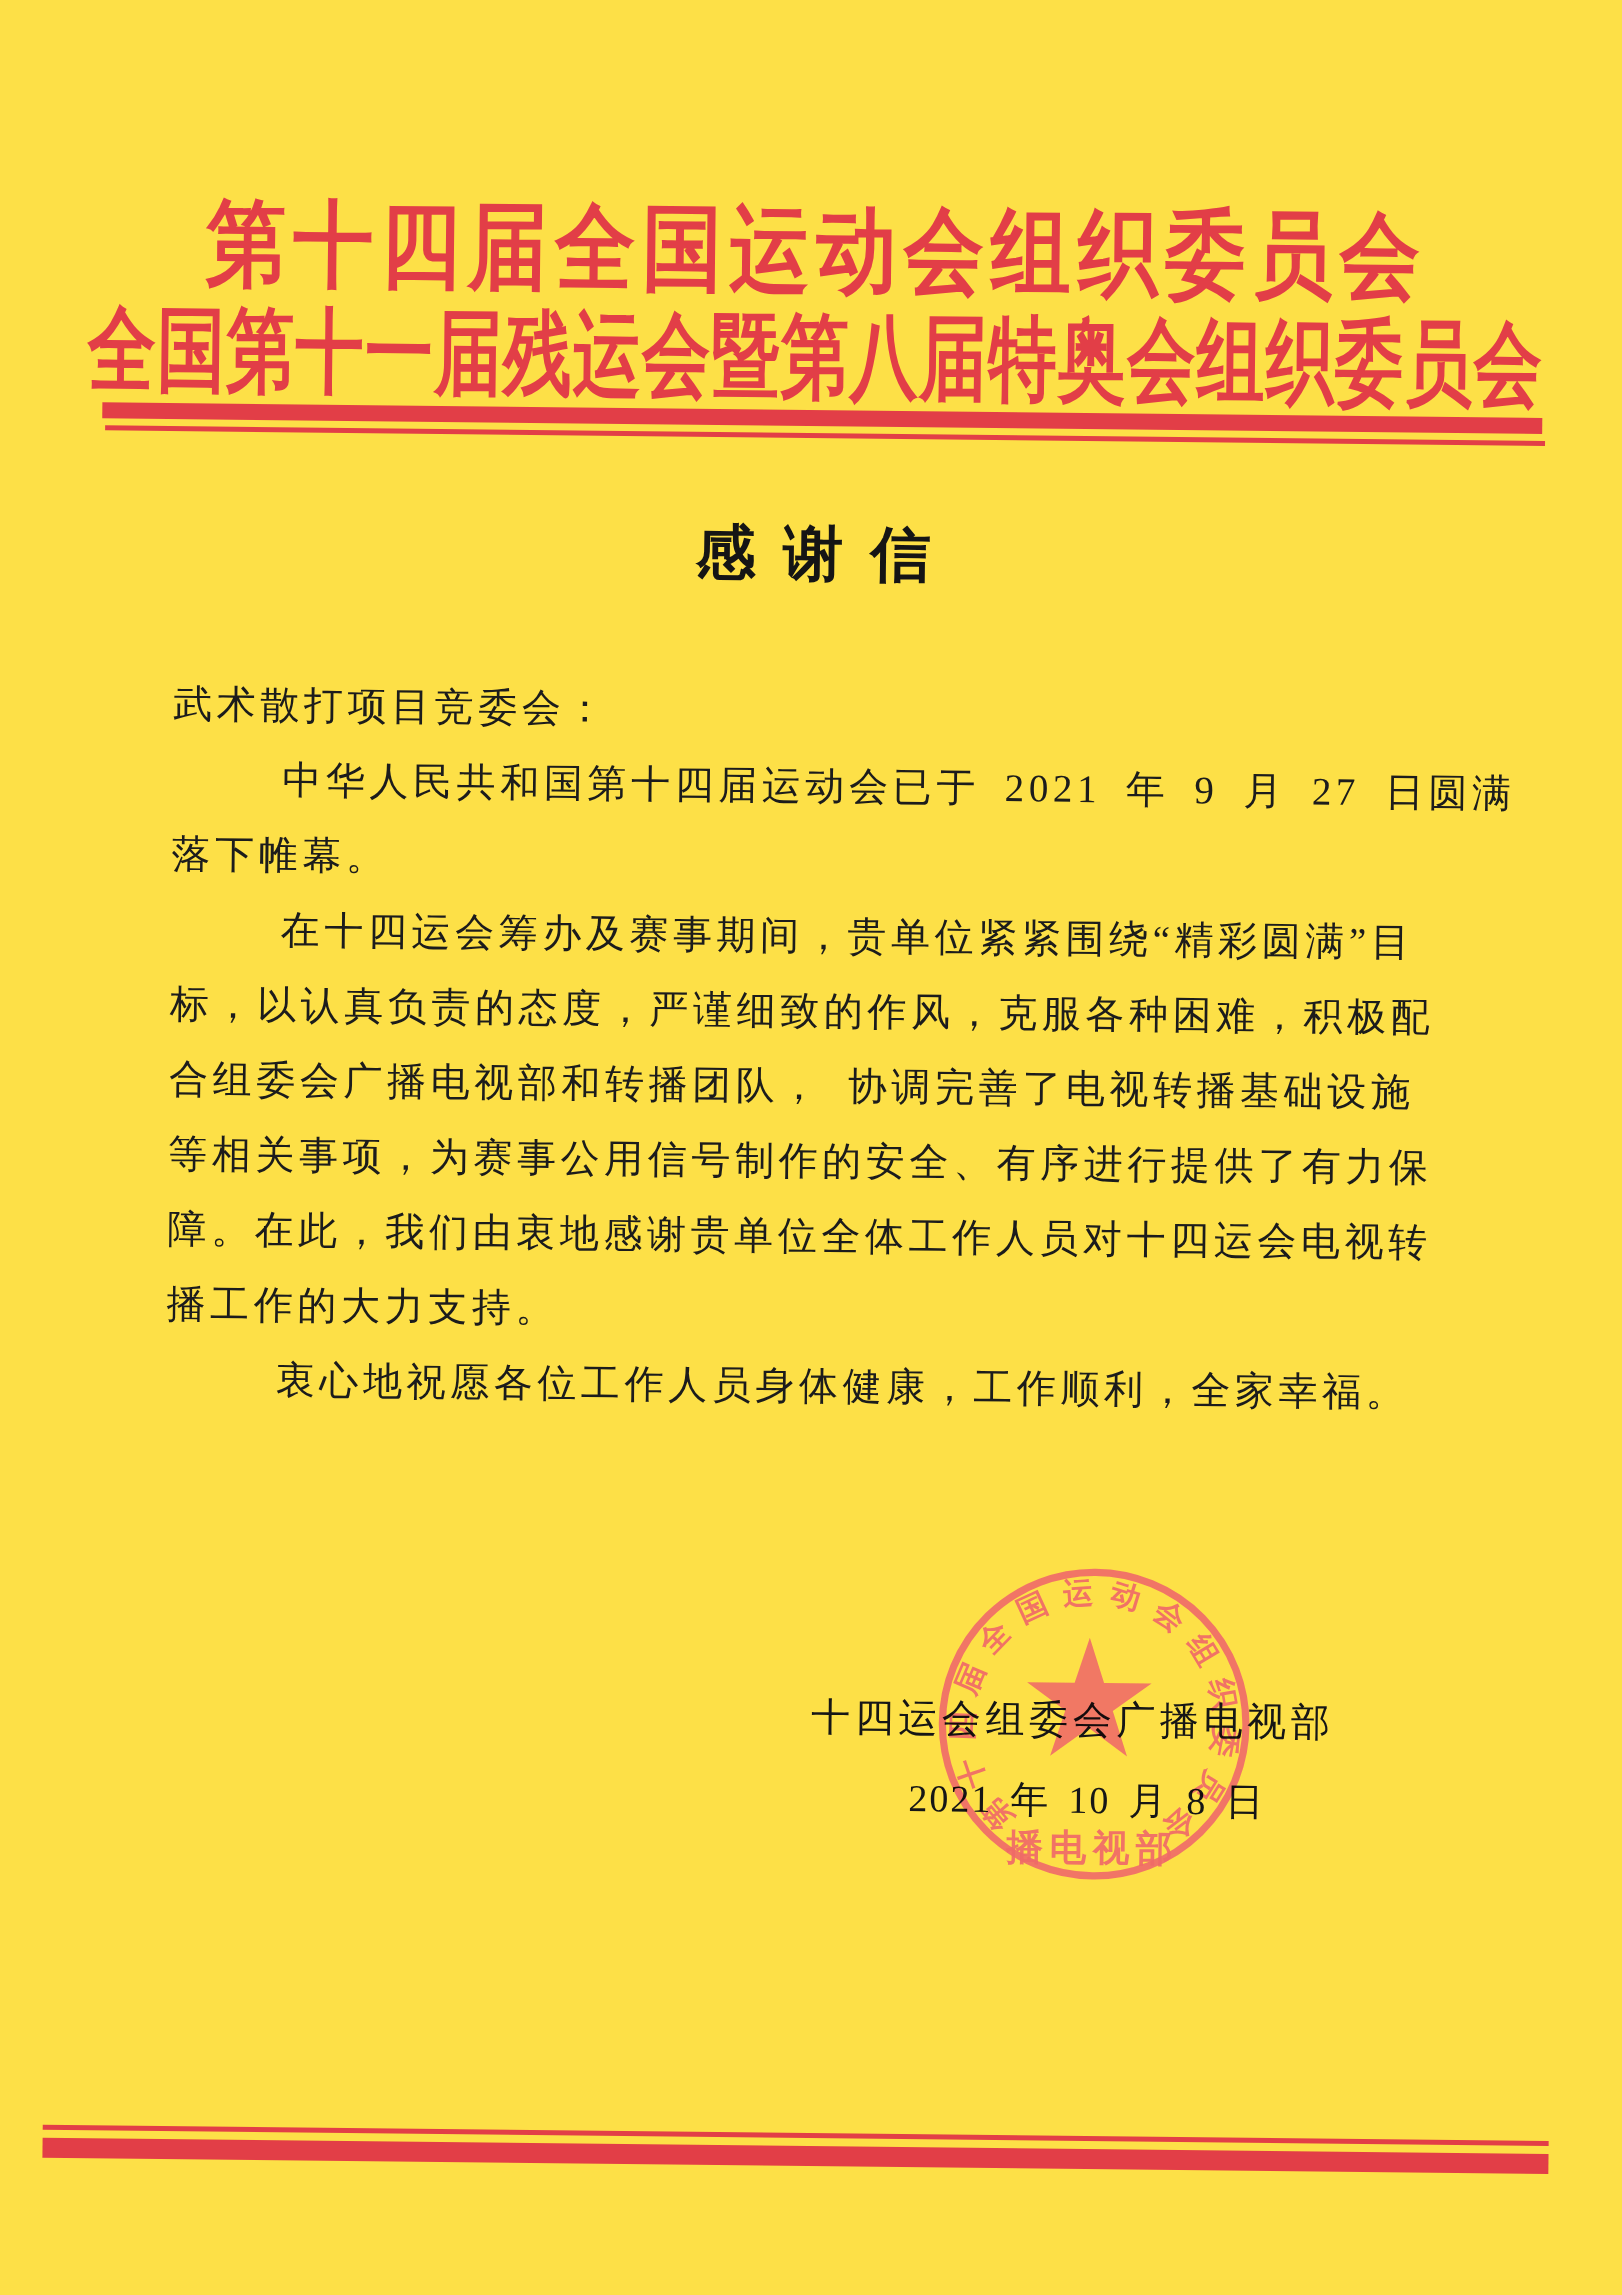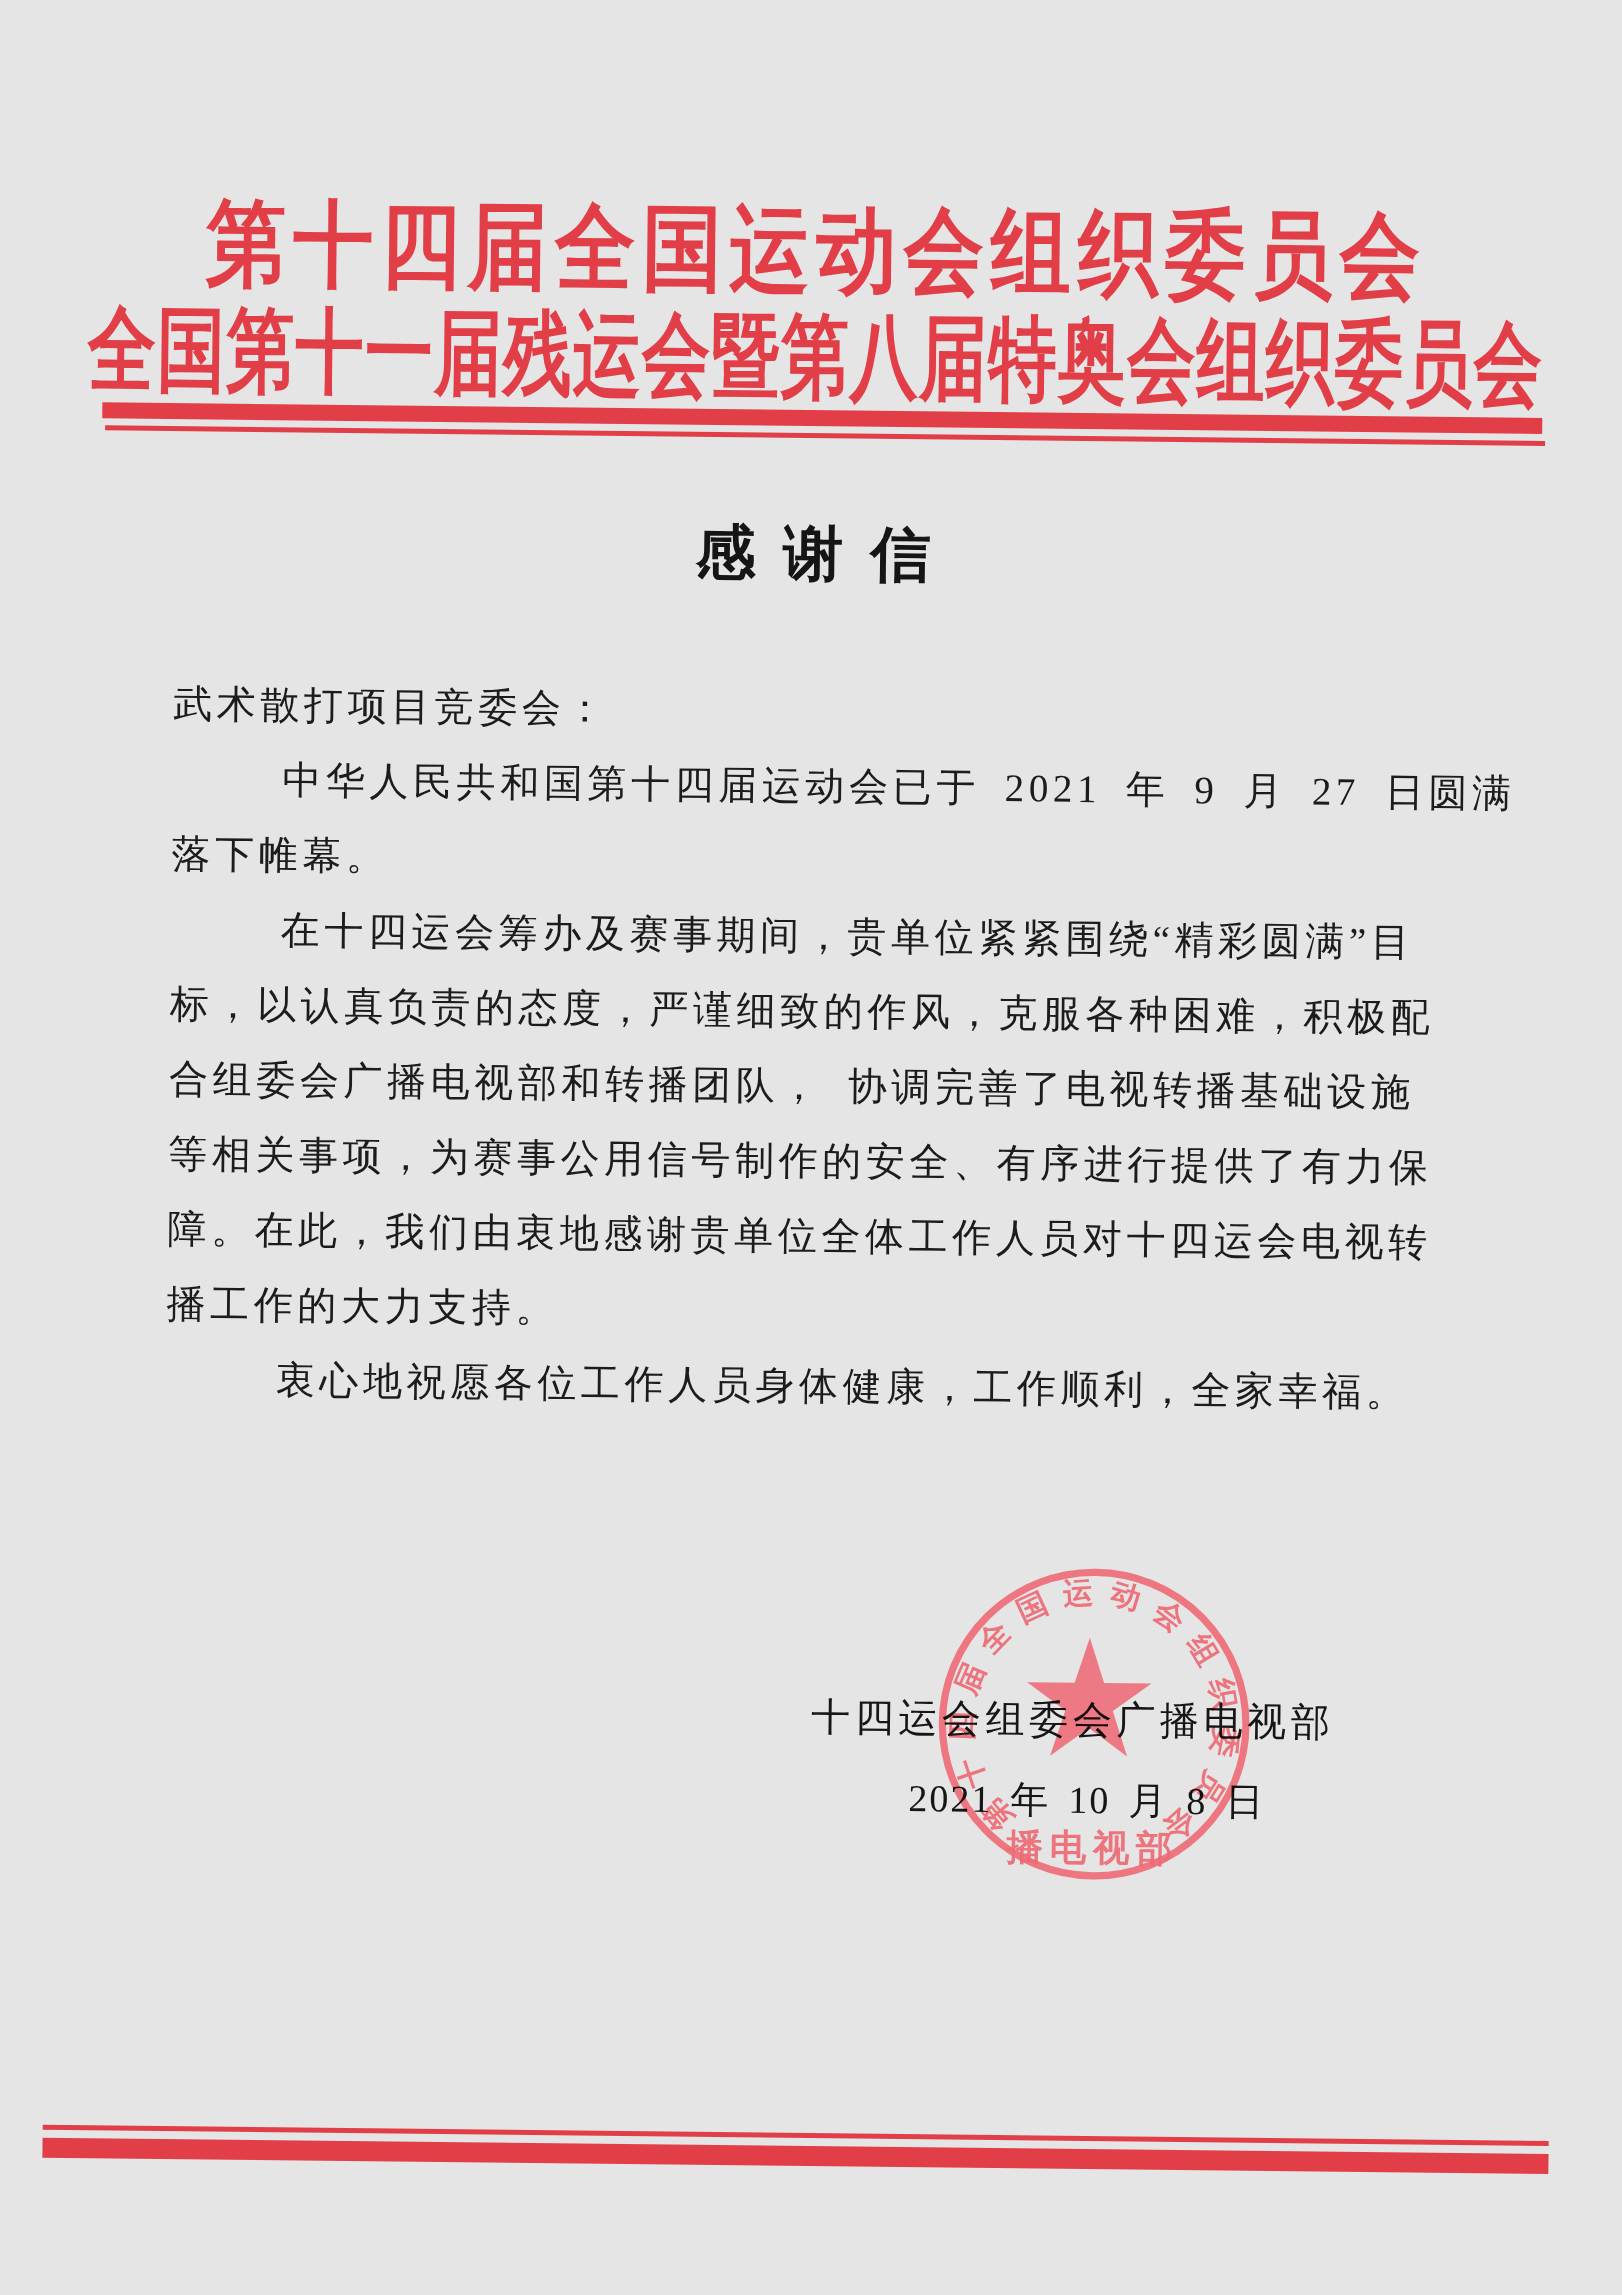--- a/index.html
+++ b/index.html
@@ -1,19 +1,19 @@
 <!DOCTYPE html>
 <html style="--red: #e23e47; --stamp: #ee5f6b;font-size:10.5px"><head>
 <meta charset="utf-8">
 <style>
   html,body{margin:0;padding:0;background:#ffffff;}
   .page{
     position:relative;
     width:1623px;height:2295px;
-    background:#e5e5e5;
+    background:#fde047;
     overflow:hidden;
     font-family:"Liberation Serif","DejaVu Serif",serif;
   }
   .sheet{
     position:absolute;inset:0;
     transform:rotate(0.62deg);
     transform-origin:811px 720px;
   }
   
   .lh{

